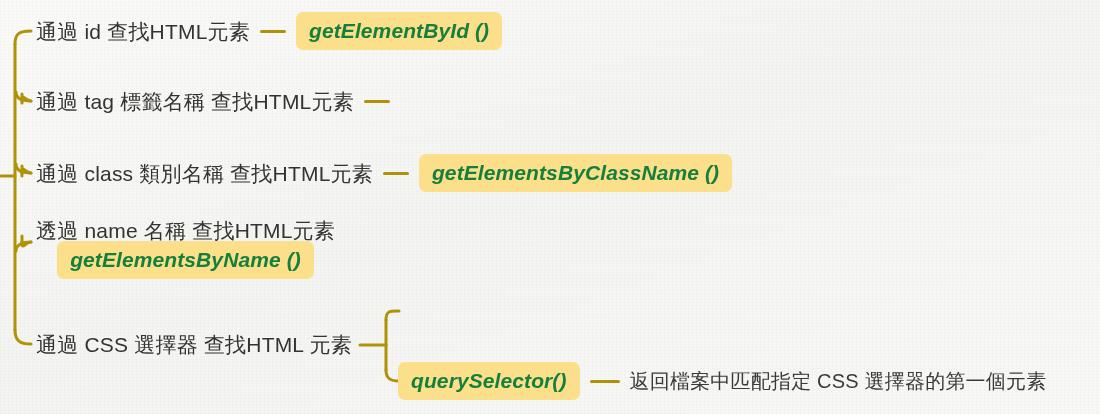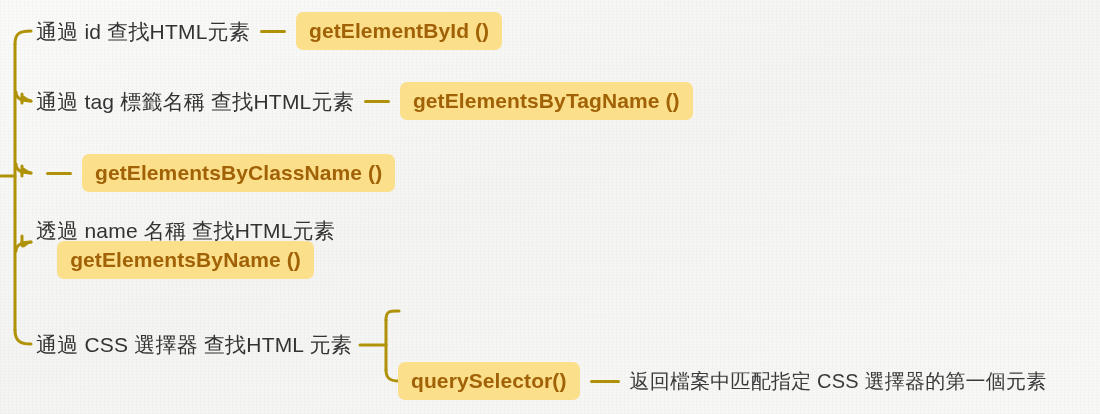--- a/index.html
+++ b/index.html
@@ -67,27 +67,28 @@
     background: #b09208;
     border-radius: 2px;
     margin: 0 10px;
   }
   .connector.c-short { width: 26px; }
   .connector.c-mid   { width: 30px; }
 
   .badge {
     display: inline-block;
     background: #fbdf8a;
-    color: #a16207;
+    color: #15803d;
     font-size: 21px;
     font-weight: 700;
     border-radius: 7px;
     padding: 8px 13px 9px 13px;
     line-height: 1;
     letter-spacing: 0.1px;
+    font-style: italic;
   }
 
   
   #row-1 { left: 36px;  top: 9px;  }
   #row-2 { left: 36px;  top: 79px; text-align: right; }
   #row-3 { left: 36px;  top: 151px;}
   #row-4 { left: 36px;  top: 220px; flex-direction: column;}
   #row-5 { left: 36px;  top: 322px;}
 
   #sub-row-1 { left: 398px; top: 289px; }
@@ -134,24 +135,24 @@
 
   <div class="row" id="row-1">
     <span class="node-label">通過 id 查找HTML元素</span>
     <span class="connector c-short"></span>
     <span class="badge">getElementById ()</span>
   </div>
 
   <div class="row" id="row-2">
     <span class="node-label">通過 tag 標籤名稱 查找HTML元素</span>
     <span class="connector c-short"></span>
-    <span class="badge">getElementsByTagName ()</span>
   </div>
 
   <div class="row" id="row-3">
+    <span class="node-label">通過 class 類別名稱 查找HTML元素</span>
     <span class="connector c-short"></span>
     <span class="badge">getElementsByClassName ()</span>
   </div>
 
   <div class="row" id="row-4">
     <span class="node-label">透過 name 名稱 查找HTML元素</span>
     <span class="connector c-short"></span>
     <span class="badge">getElementsByName ()</span>
   </div>
 

